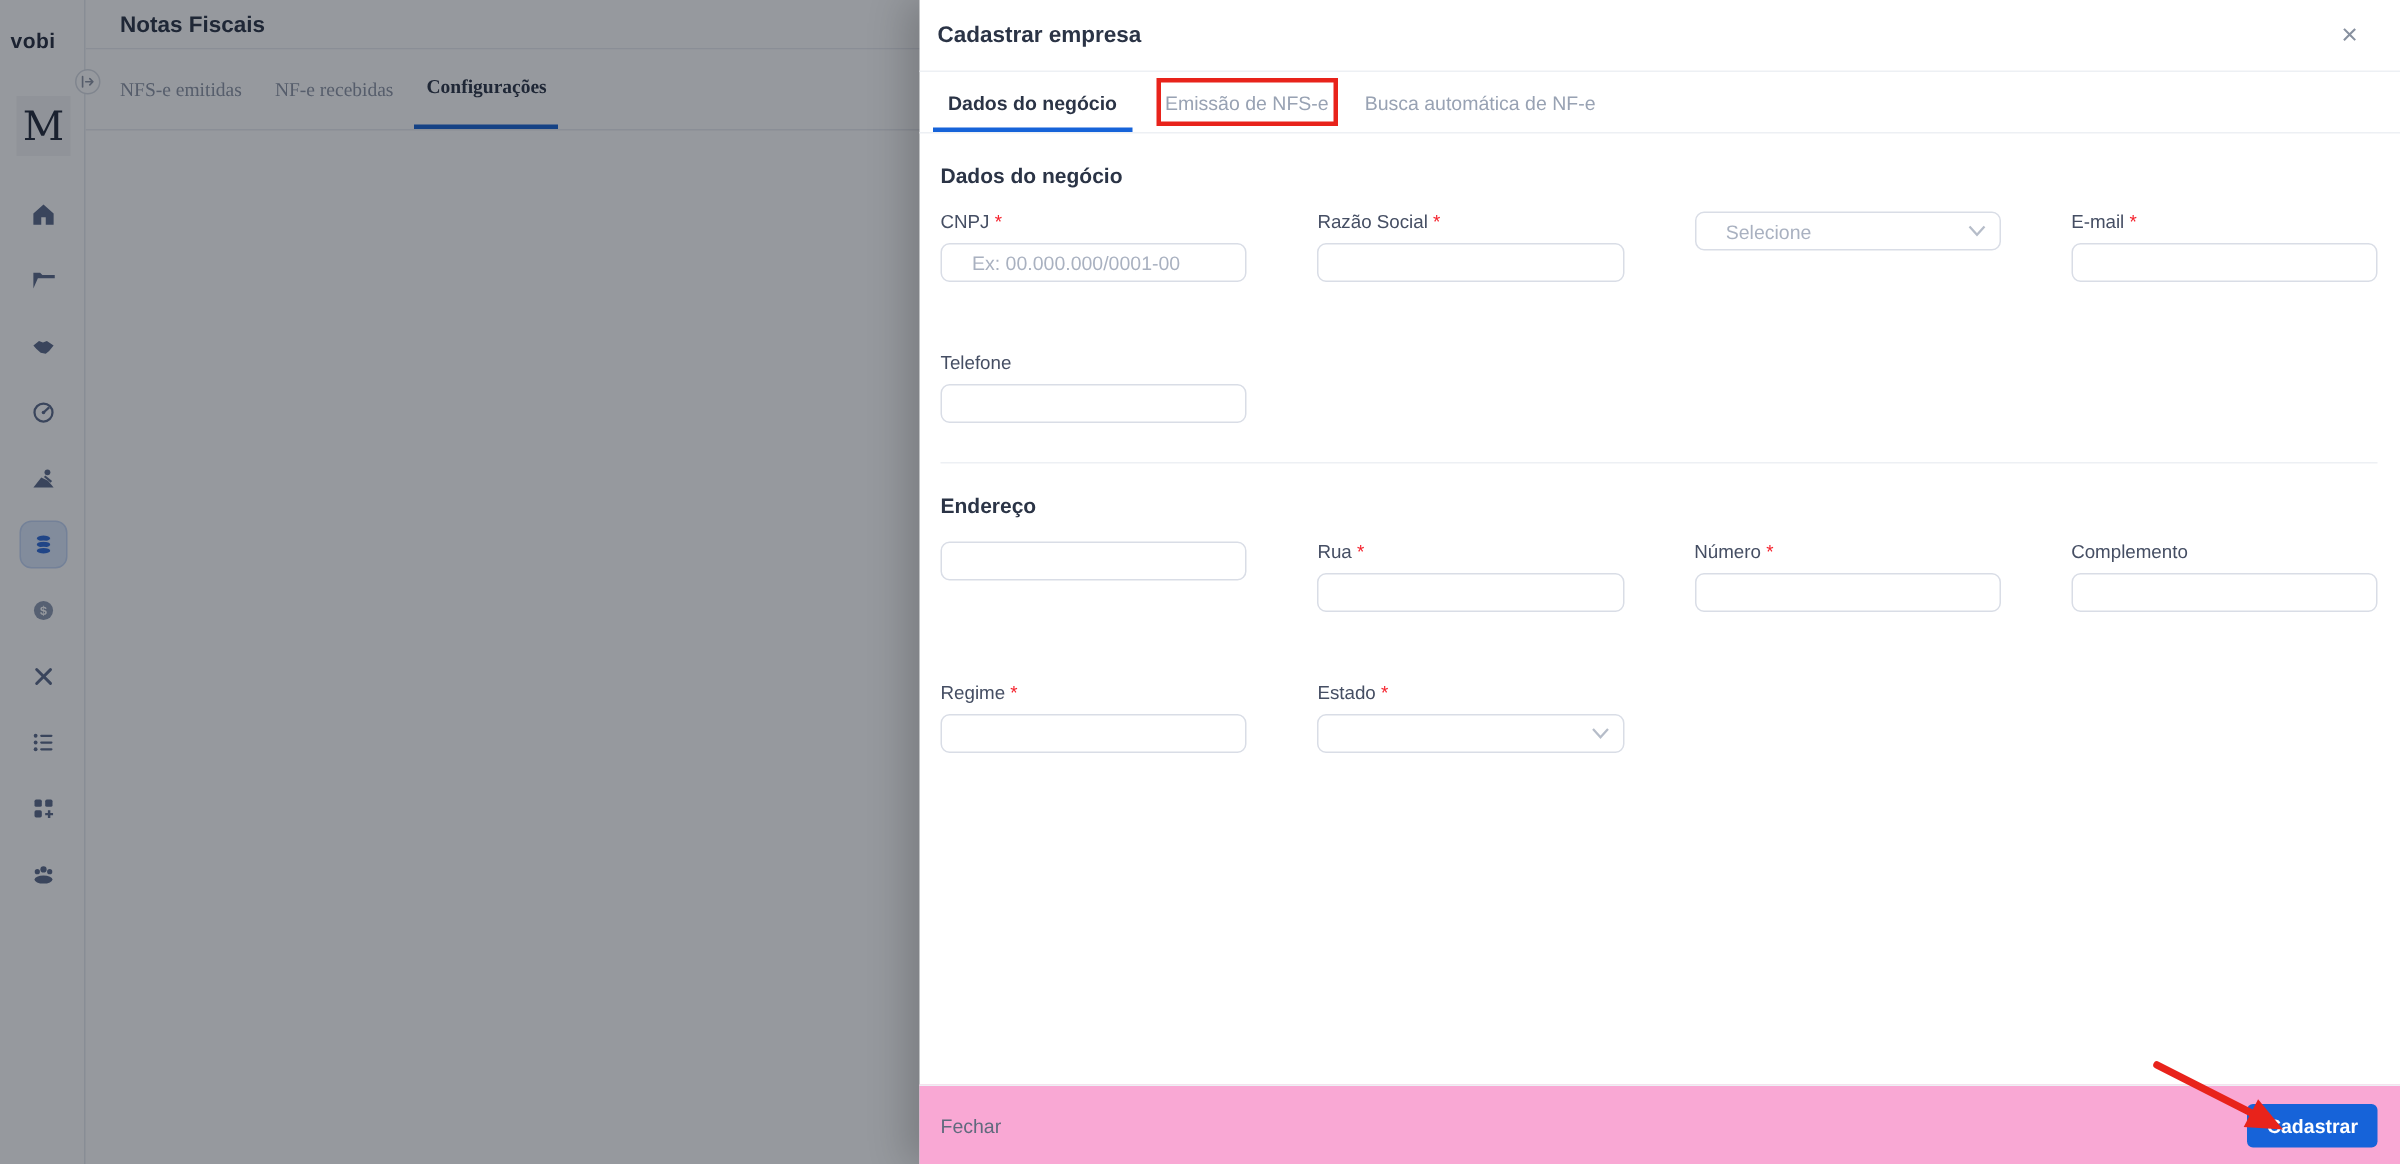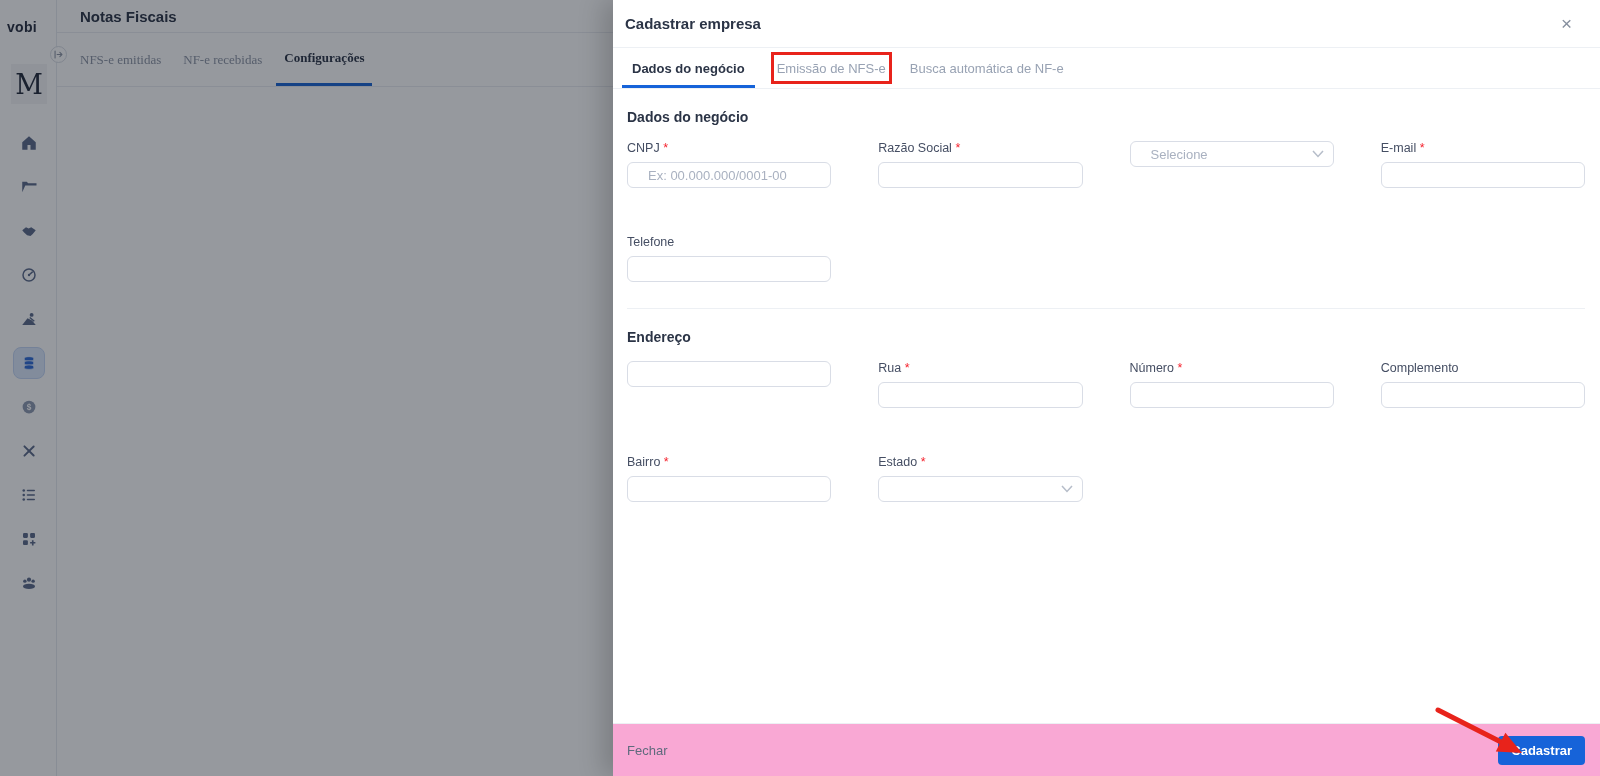--- a/index.html
+++ b/index.html
@@ -246,21 +246,21 @@
       </div>
       <div>
         <div class="flabel"><span>Número</span> <span class="req">*</span></div>
         <input class="finput" placeholder="" style="">
       </div>
       <div>
         <div class="flabel"><span>Complemento</span></div>
         <input class="finput" placeholder="" style="">
       </div>
       <div>
-        <div class="flabel"><span>Bairro</span> <span class="req">*</span></div>
+        <div class="flabel"><span>Regime</span> <span class="req">*</span></div>
         <input class="finput" placeholder="" style="">
       </div>
       <div>
         <div class="flabel"><span>Estado</span> <span class="req">*</span></div>
         <div class="selwrap">
           <input class="finput" placeholder="" style="">
           <svg class="chev" width="12" height="8" viewBox="0 0 12 8">
               <polyline points="1,1 6,6.5 11,1" stroke="#b6bdc9" stroke-width="1.5" fill="none"></polyline>
             </svg>
         </div>

